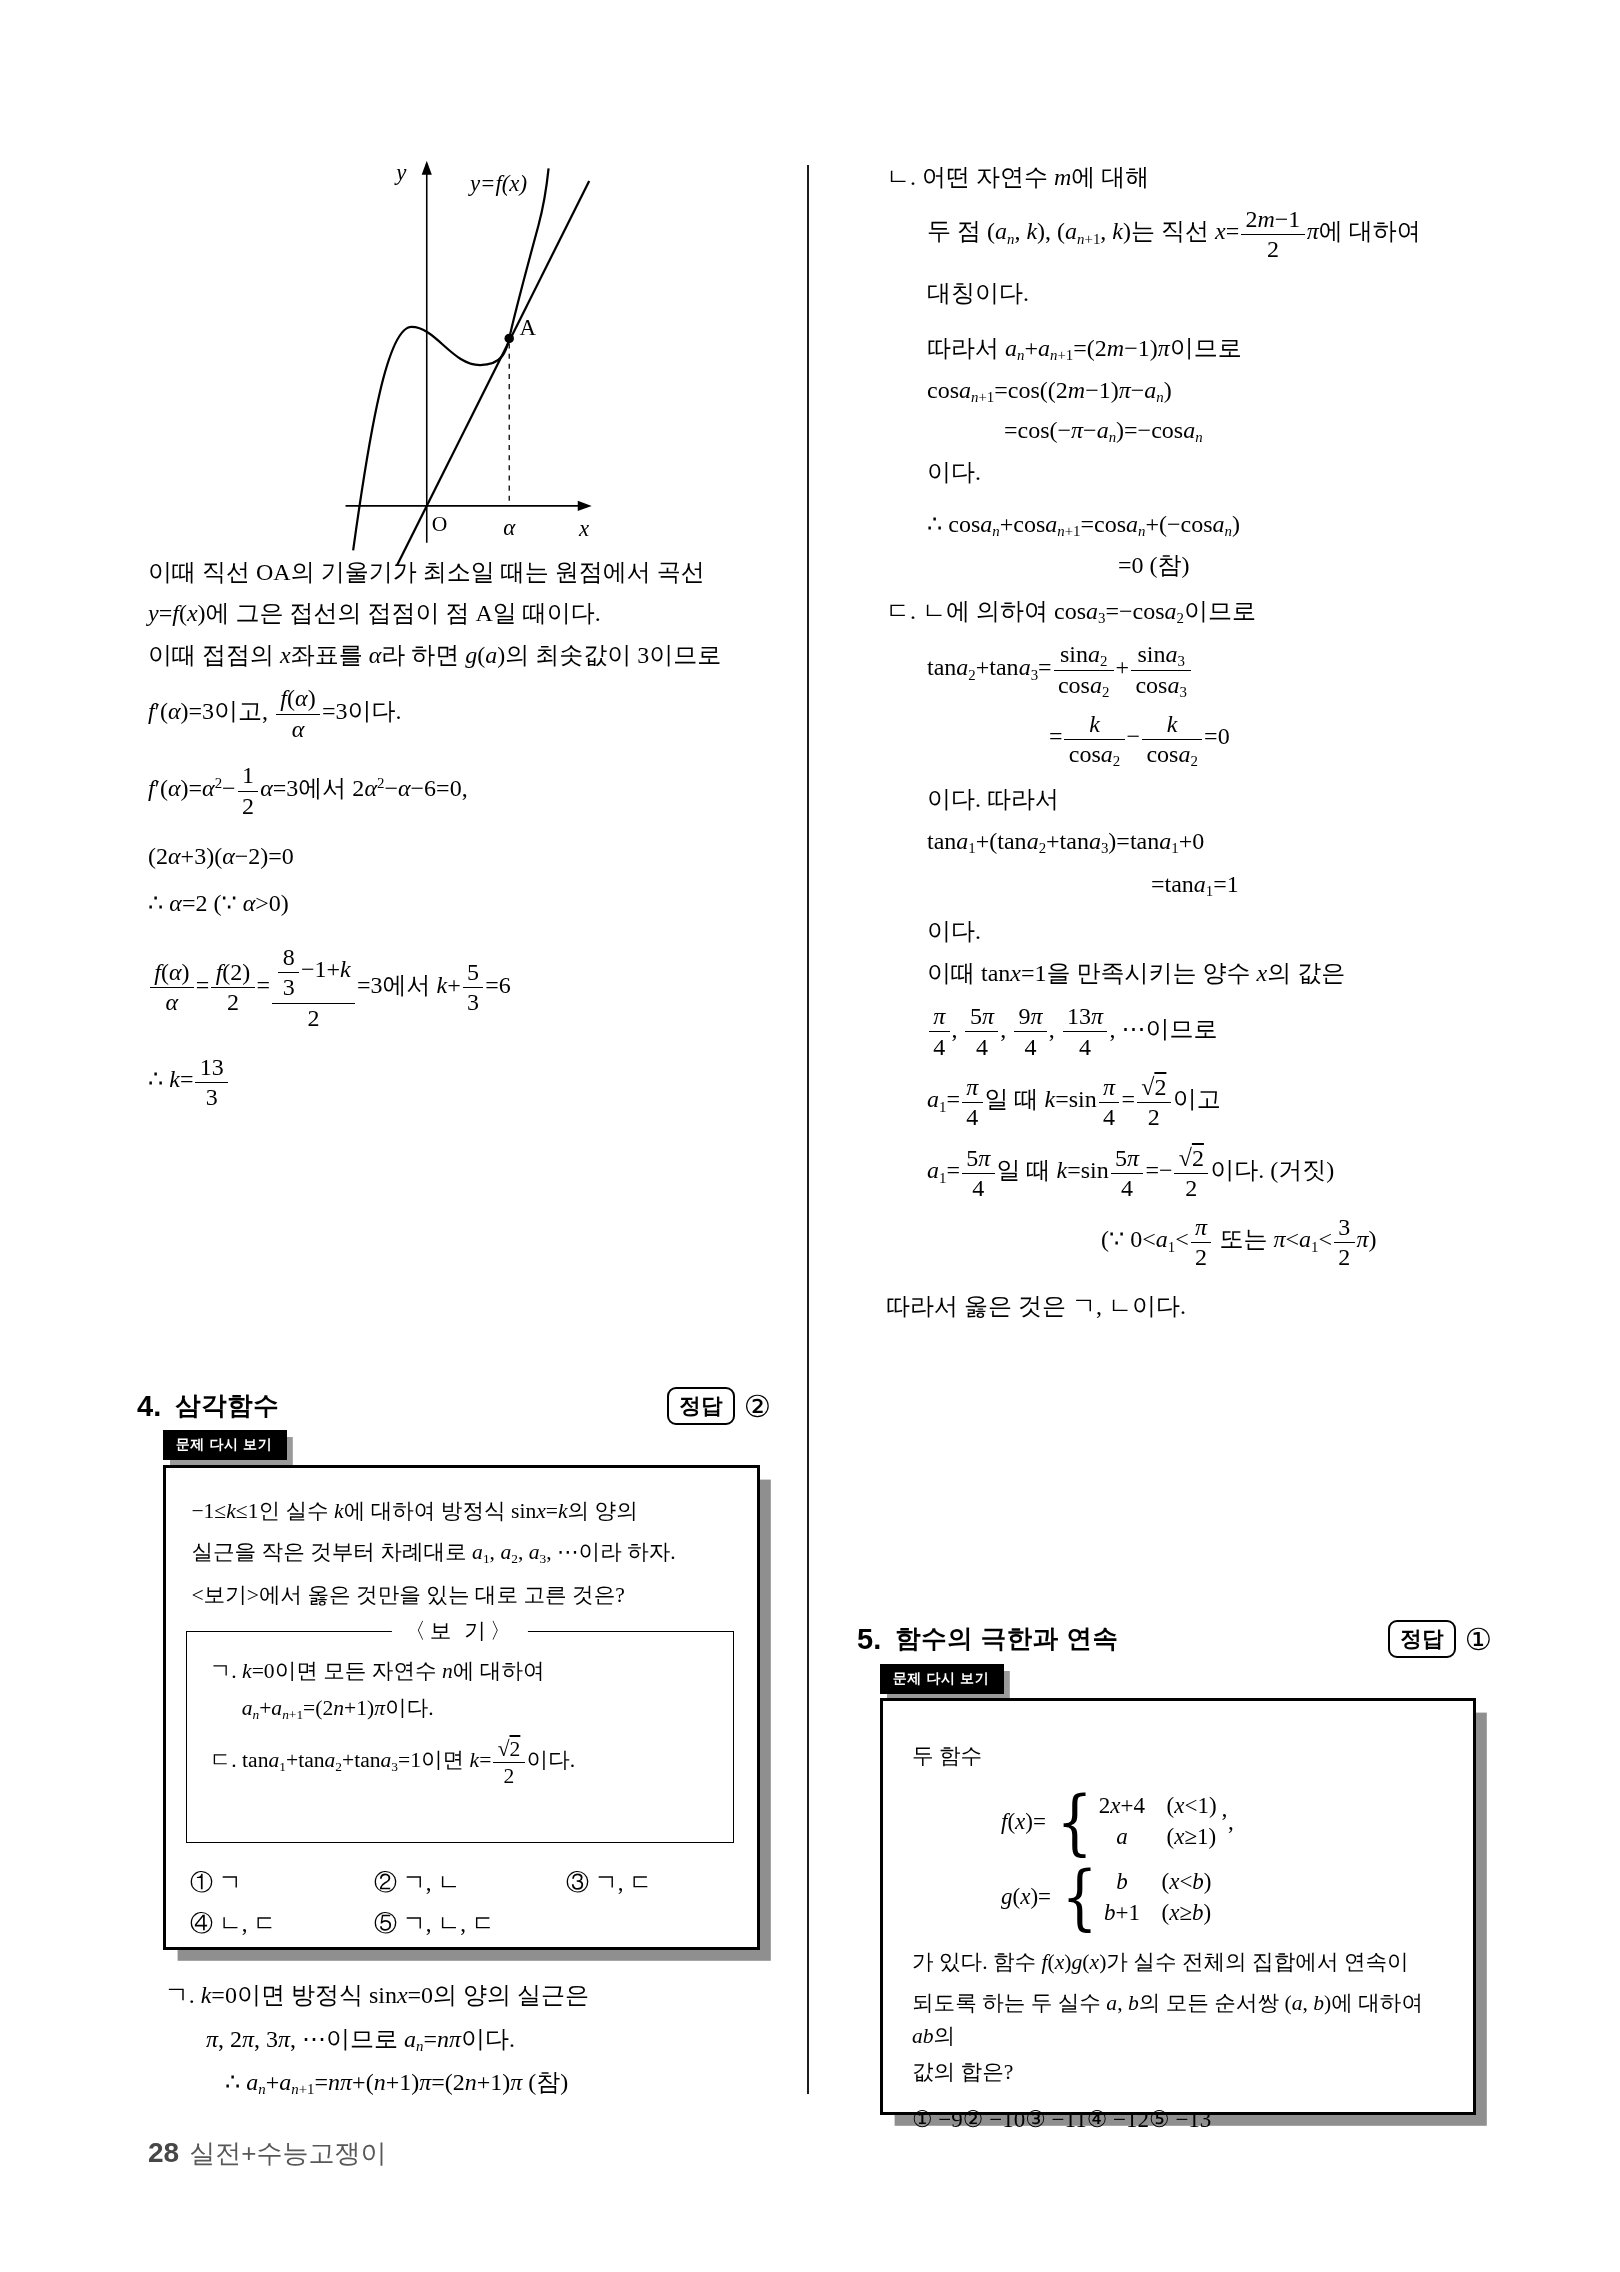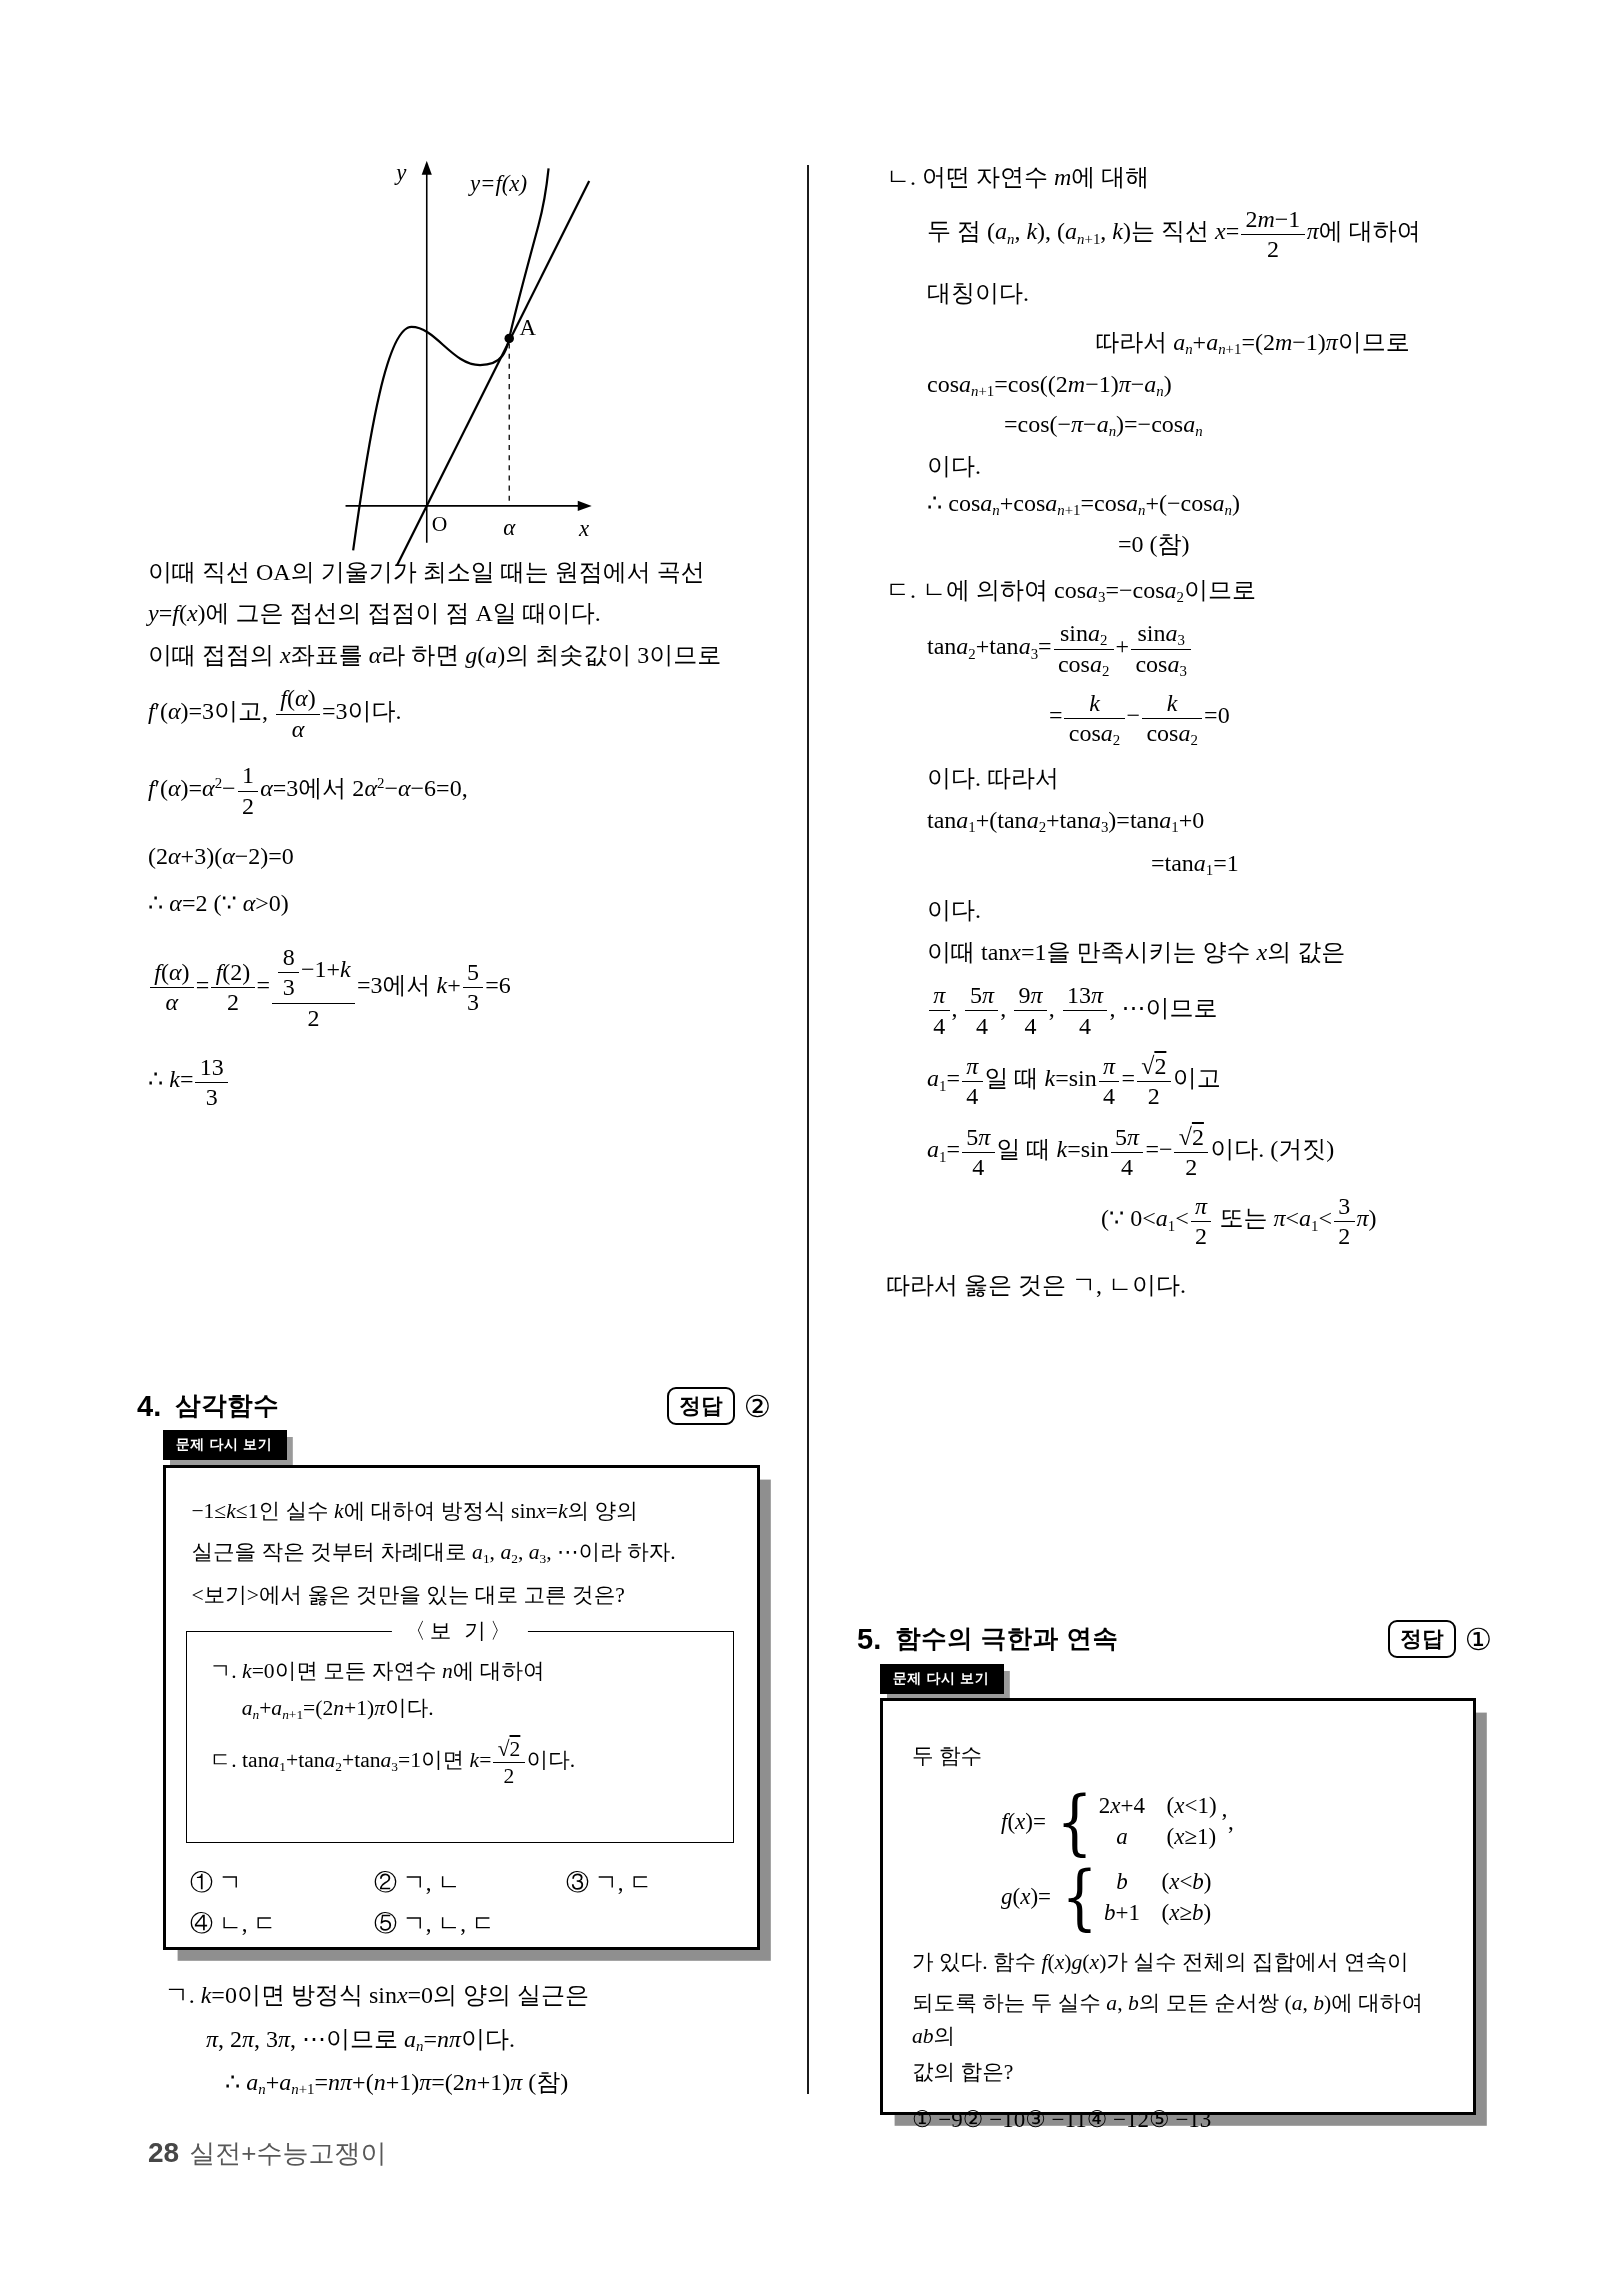--- a/index.html
+++ b/index.html
@@ -98,25 +98,25 @@
       <div class="math-line" style="margin-top: 18px;">(2<em>α</em>+3)(<em>α</em>−2)=0</div>
       <div class="math-line" style="margin-top: 11.4px;">∴ <em>α</em>=2 (∵ <em>α</em>&gt;0)</div>
       <div class="math-line" style="margin-top: 21.6px;"><span class="fr"><span class="n"><em>f</em>(<em>α</em>)</span><span class="d"><em>α</em></span></span>=<span class="fr"><span class="n"><em>f</em>(2)</span><span class="d">2</span></span>=<span class="fr"><span class="n"><span class="fr"><span class="n">8</span><span class="d">3</span></span>−1+<em>k</em></span><span class="d">2</span></span>=3에서 <em>k</em>+<span class="fr"><span class="n">5</span><span class="d">3</span></span>=6</div>
       <div class="math-line" style="margin-top: 21.6px;">∴ <em>k</em>=<span class="fr"><span class="n">13</span><span class="d">3</span></span></div>
     </div>
 
   <div class="block" style="left:886px;top:159px;width:692px;">
       <div class="math-line">ㄴ. 어떤 자연수 <em>m</em>에 대해</div>
       <div class="math-line" style="padding-left: 41px; margin-top: 10.2px;">두 점 (<em>a</em><sub><em>n</em></sub>, <em>k</em>), (<em>a</em><sub><em>n</em>+1</sub>, <em>k</em>)는 직선 <em>x</em>=<span class="fr"><span class="n">2<em>m</em>−1</span><span class="d">2</span></span><em>π</em>에 대하여</div>
       <div class="math-line" style="padding-left: 41px; margin-top: 11.4px;">대칭이다.</div>
-      <div class="math-line" style="padding-left: 41px; margin-top: 13px; text-align: center;">따라서 <em>a</em><sub><em>n</em></sub>+<em>a</em><sub><em>n</em>+1</sub>=(2<em>m</em>−1)<em>π</em>이므로</div>
+      <div class="math-line" style="padding-left: 41px; margin-top: 19px;">따라서 <em>a</em><sub><em>n</em></sub>+<em>a</em><sub><em>n</em>+1</sub>=(2<em>m</em>−1)<em>π</em>이므로</div>
       <div class="math-line" style="padding-left: 41px; margin-top: 6.4px;">cos<em>a</em><sub><em>n</em>+1</sub>=cos((2<em>m</em>−1)<em>π</em>−<em>a</em><sub><em>n</em></sub>)</div>
       <div class="math-line" style="padding-left: 118px; margin-top: 3.8px;">=cos(−<em>π</em>−<em>a</em><sub><em>n</em></sub>)=−cos<em>a</em><sub><em>n</em></sub></div>
       <div class="math-line" style="padding-left: 41px; margin-top: 6.4px;">이다.</div>
-      <div class="math-line" style="padding-left: 41px; margin-top: 1px;">∴ cos<em>a</em><sub><em>n</em></sub>+cos<em>a</em><sub><em>n</em>+1</sub>=cos<em>a</em><sub><em>n</em></sub>+(−cos<em>a</em><sub><em>n</em></sub>)</div>
+      <div class="math-line" style="padding-left: 41px; margin-top: 16px;">∴ cos<em>a</em><sub><em>n</em></sub>+cos<em>a</em><sub><em>n</em>+1</sub>=cos<em>a</em><sub><em>n</em></sub>+(−cos<em>a</em><sub><em>n</em></sub>)</div>
       <div class="math-line" style="padding-left: 232px; margin-top: 5.1px;">=0 (참)</div>
       <div class="math-line" style="margin-top: 10.2px;">ㄷ. ㄴ에 의하여 cos<em>a</em><sub>3</sub>=−cos<em>a</em><sub>2</sub>이므로</div>
       <div class="math-line" style="padding-left: 41px; margin-top: 11.4px;">tan<em>a</em><sub>2</sub>+tan<em>a</em><sub>3</sub>=<span class="fr"><span class="n">sin<em>a</em><sub>2</sub></span><span class="d">cos<em>a</em><sub>2</sub></span></span>+<span class="fr"><span class="n">sin<em>a</em><sub>3</sub></span><span class="d">cos<em>a</em><sub>3</sub></span></span></div>
       <div class="math-line" style="padding-left: 163px; margin-top: 11.4px;">=<span class="fr"><span class="n"><em>k</em></span><span class="d">cos<em>a</em><sub>2</sub></span></span>−<span class="fr"><span class="n"><em>k</em></span><span class="d">cos<em>a</em><sub>2</sub></span></span>=0</div>
       <div class="math-line" style="padding-left: 41px; margin-top: 12.7px;">이다. 따라서</div>
       <div class="math-line" style="padding-left: 41px; margin-top: 6.4px;">tan<em>a</em><sub>1</sub>+(tan<em>a</em><sub>2</sub>+tan<em>a</em><sub>3</sub>)=tan<em>a</em><sub>1</sub>+0</div>
       <div class="math-line" style="padding-left: 265px; margin-top: 6.4px;">=tan<em>a</em><sub>1</sub>=1</div>
       <div class="math-line" style="padding-left: 41px; margin-top: 11.4px;">이다.</div>
       <div class="math-line" style="padding-left: 41px; margin-top: 6.4px;">이때 tan<em>x</em>=1을 만족시키는 양수 <em>x</em>의 값은</div>
       <div class="math-line" style="padding-left: 41px; margin-top: 11.4px;"><span class="fr"><span class="n"><em>π</em></span><span class="d">4</span></span>, <span class="fr"><span class="n">5<em>π</em></span><span class="d">4</span></span>, <span class="fr"><span class="n">9<em>π</em></span><span class="d">4</span></span>, <span class="fr"><span class="n">13<em>π</em></span><span class="d">4</span></span>, ⋯이므로</div>

